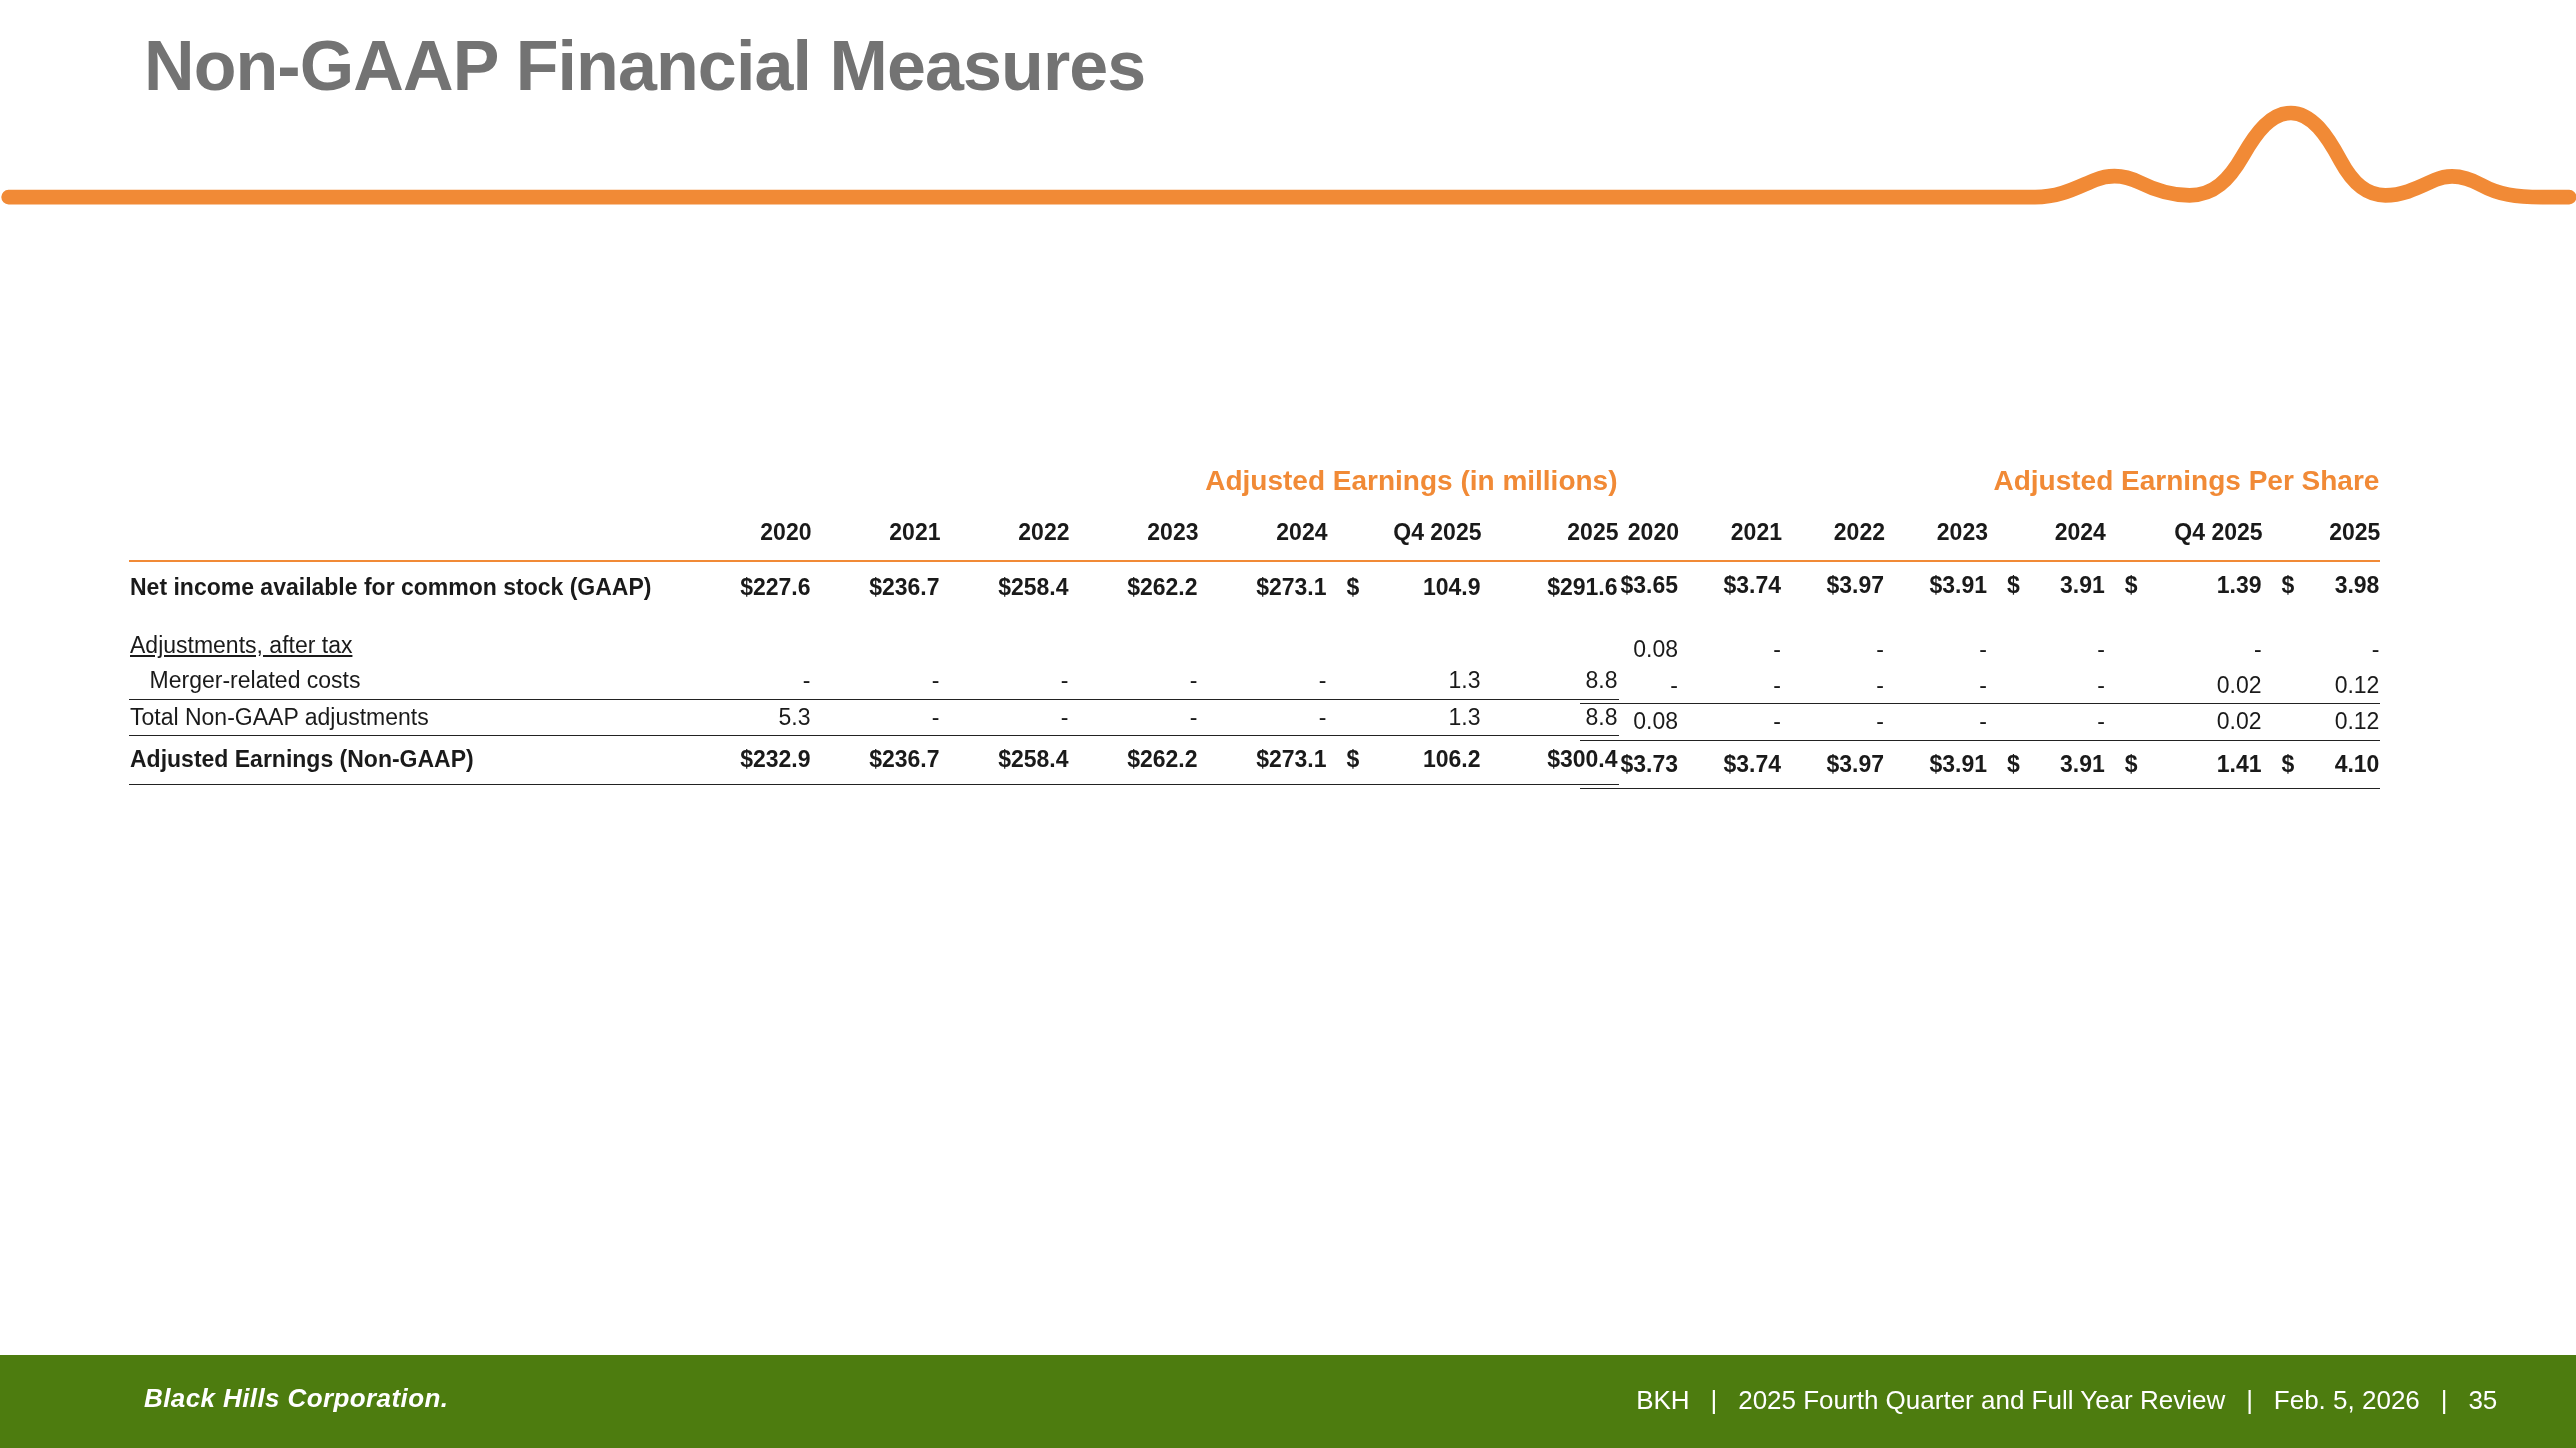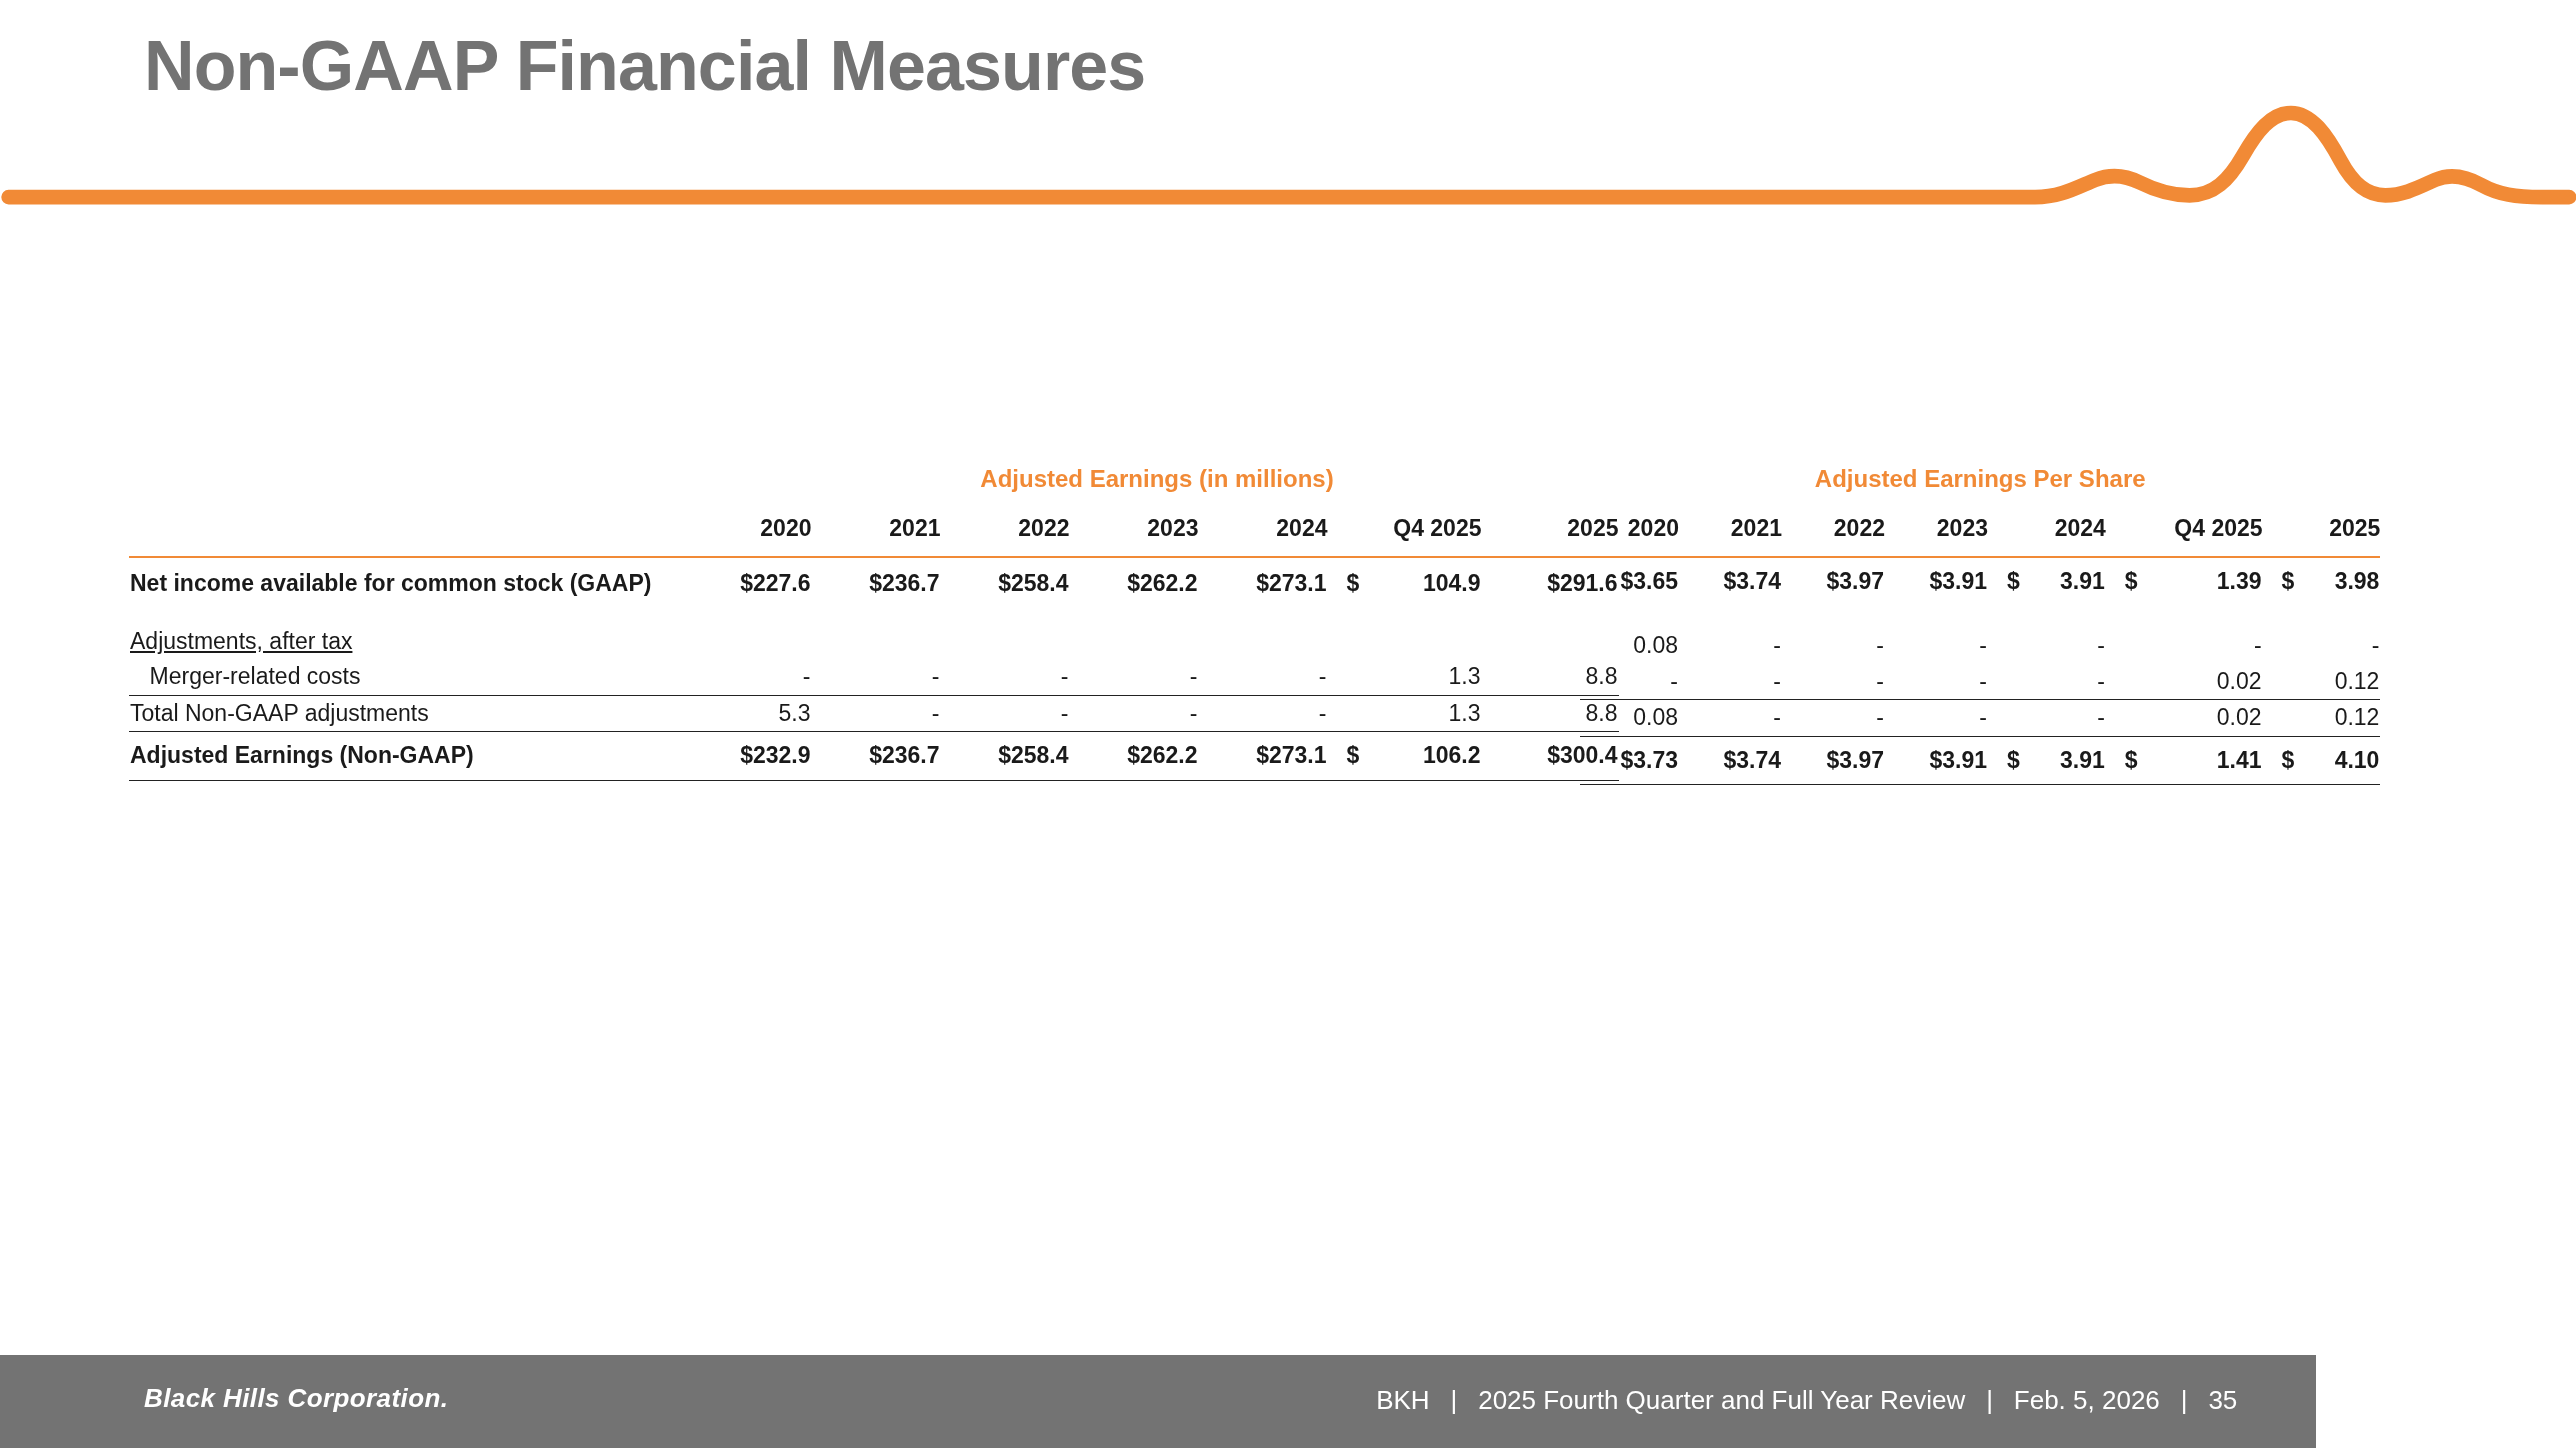--- a/index.html
+++ b/index.html
@@ -35,23 +35,23 @@
     width: 2576px;
     height: 116px;
     pointer-events: none;
   }
 
   
   .footer-bar {
     position: absolute;
     left: 0;
     bottom: 0;
-    width: 2316px;
+    width: 2576px;
     height: 94px;
-    background: #737373;
+    background: #4d7c0f;
   }
   .footer-logo {
     position: absolute;
     left: 144px;
     top: 27.5px;
     color: #ffffff;
     font-size: 26px;
     font-weight: bold;
     font-style: italic;
     font-family: "Liberation Sans", sans-serif;
@@ -79,22 +79,22 @@
 
   table.fin {
     border-collapse: collapse;
     font-size: 23px;
     color: #1a1a1a;
   }
 
   .group-title {
     color: #F18A36;
     font-weight: bold;
-    font-size: 24px;
-    text-align: center;
+    font-size: 28px;
+    text-align: right;
     padding-bottom: 22px;
   }
 
   th.yr {
     font-weight: bold;
     font-size: 23px;
     text-align: right;
     padding: 0 0 13.7px 0;
     white-space: nowrap;
   }

